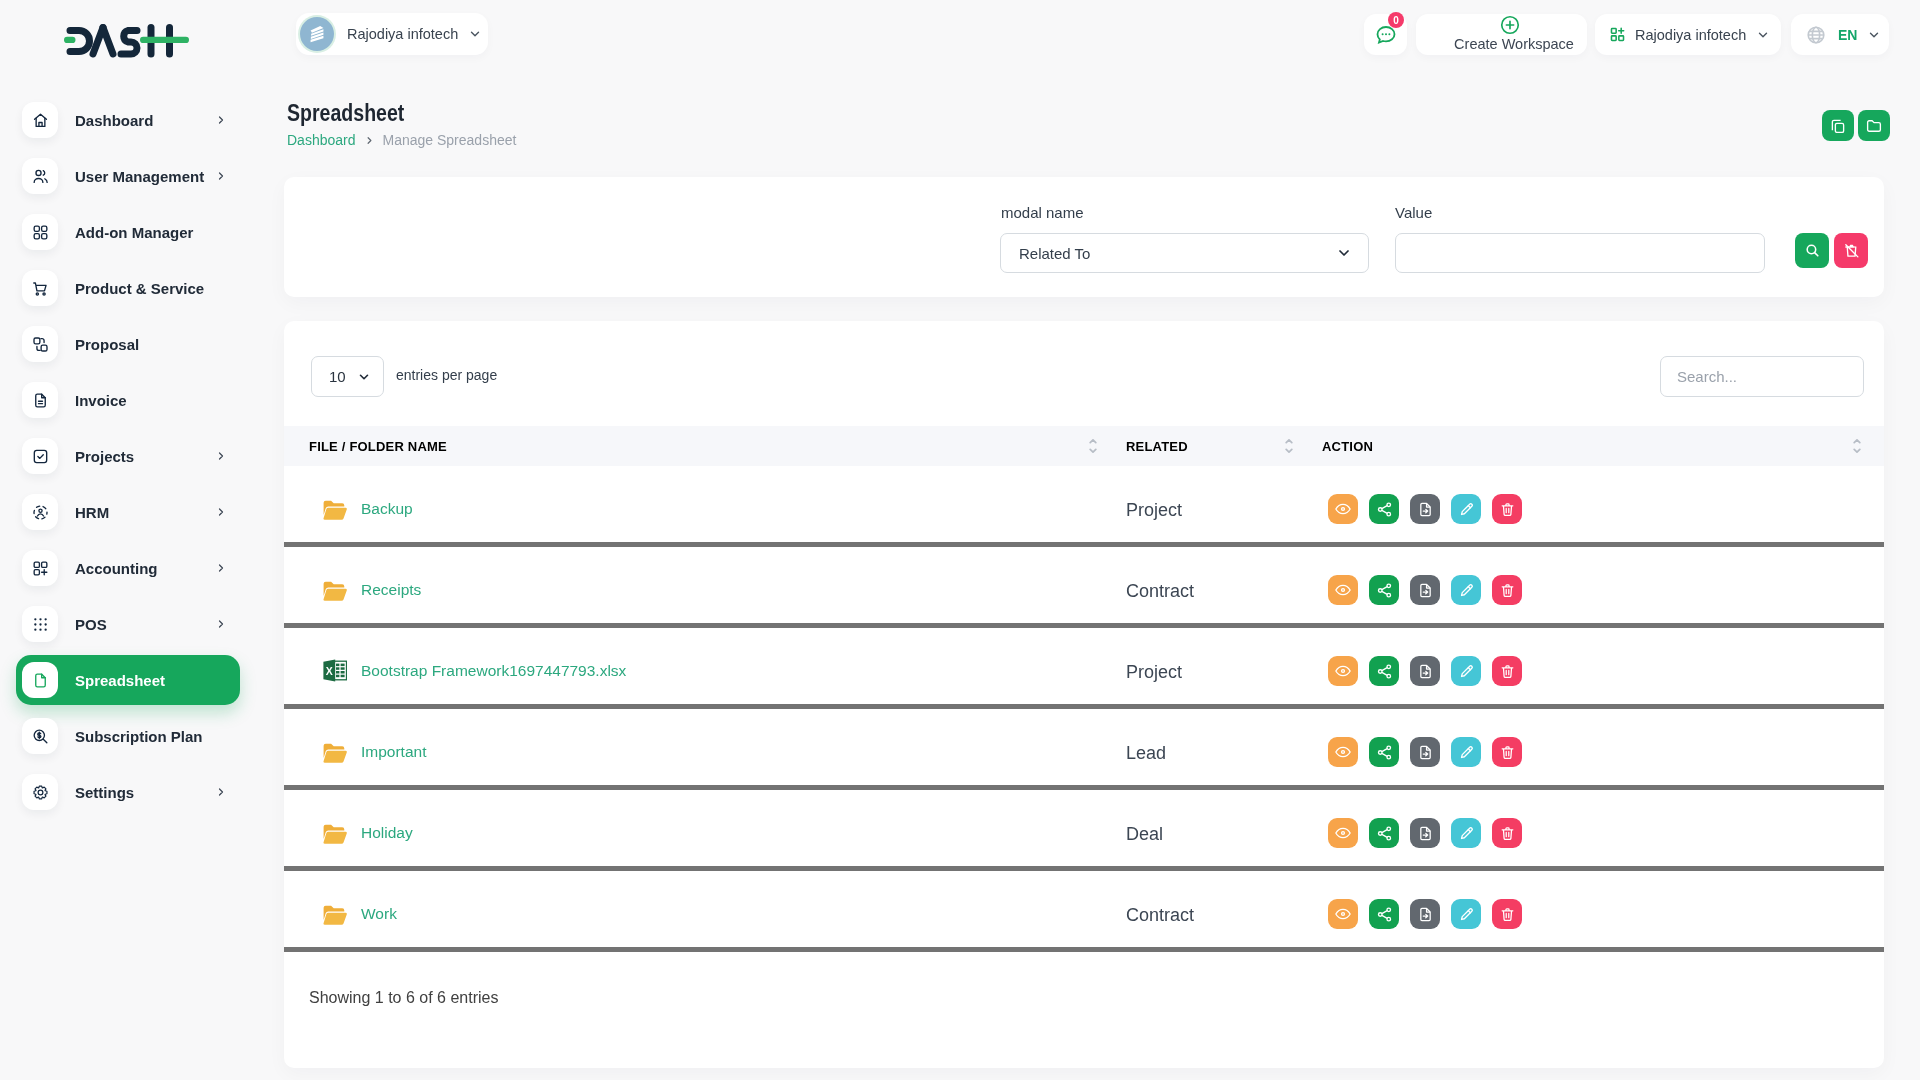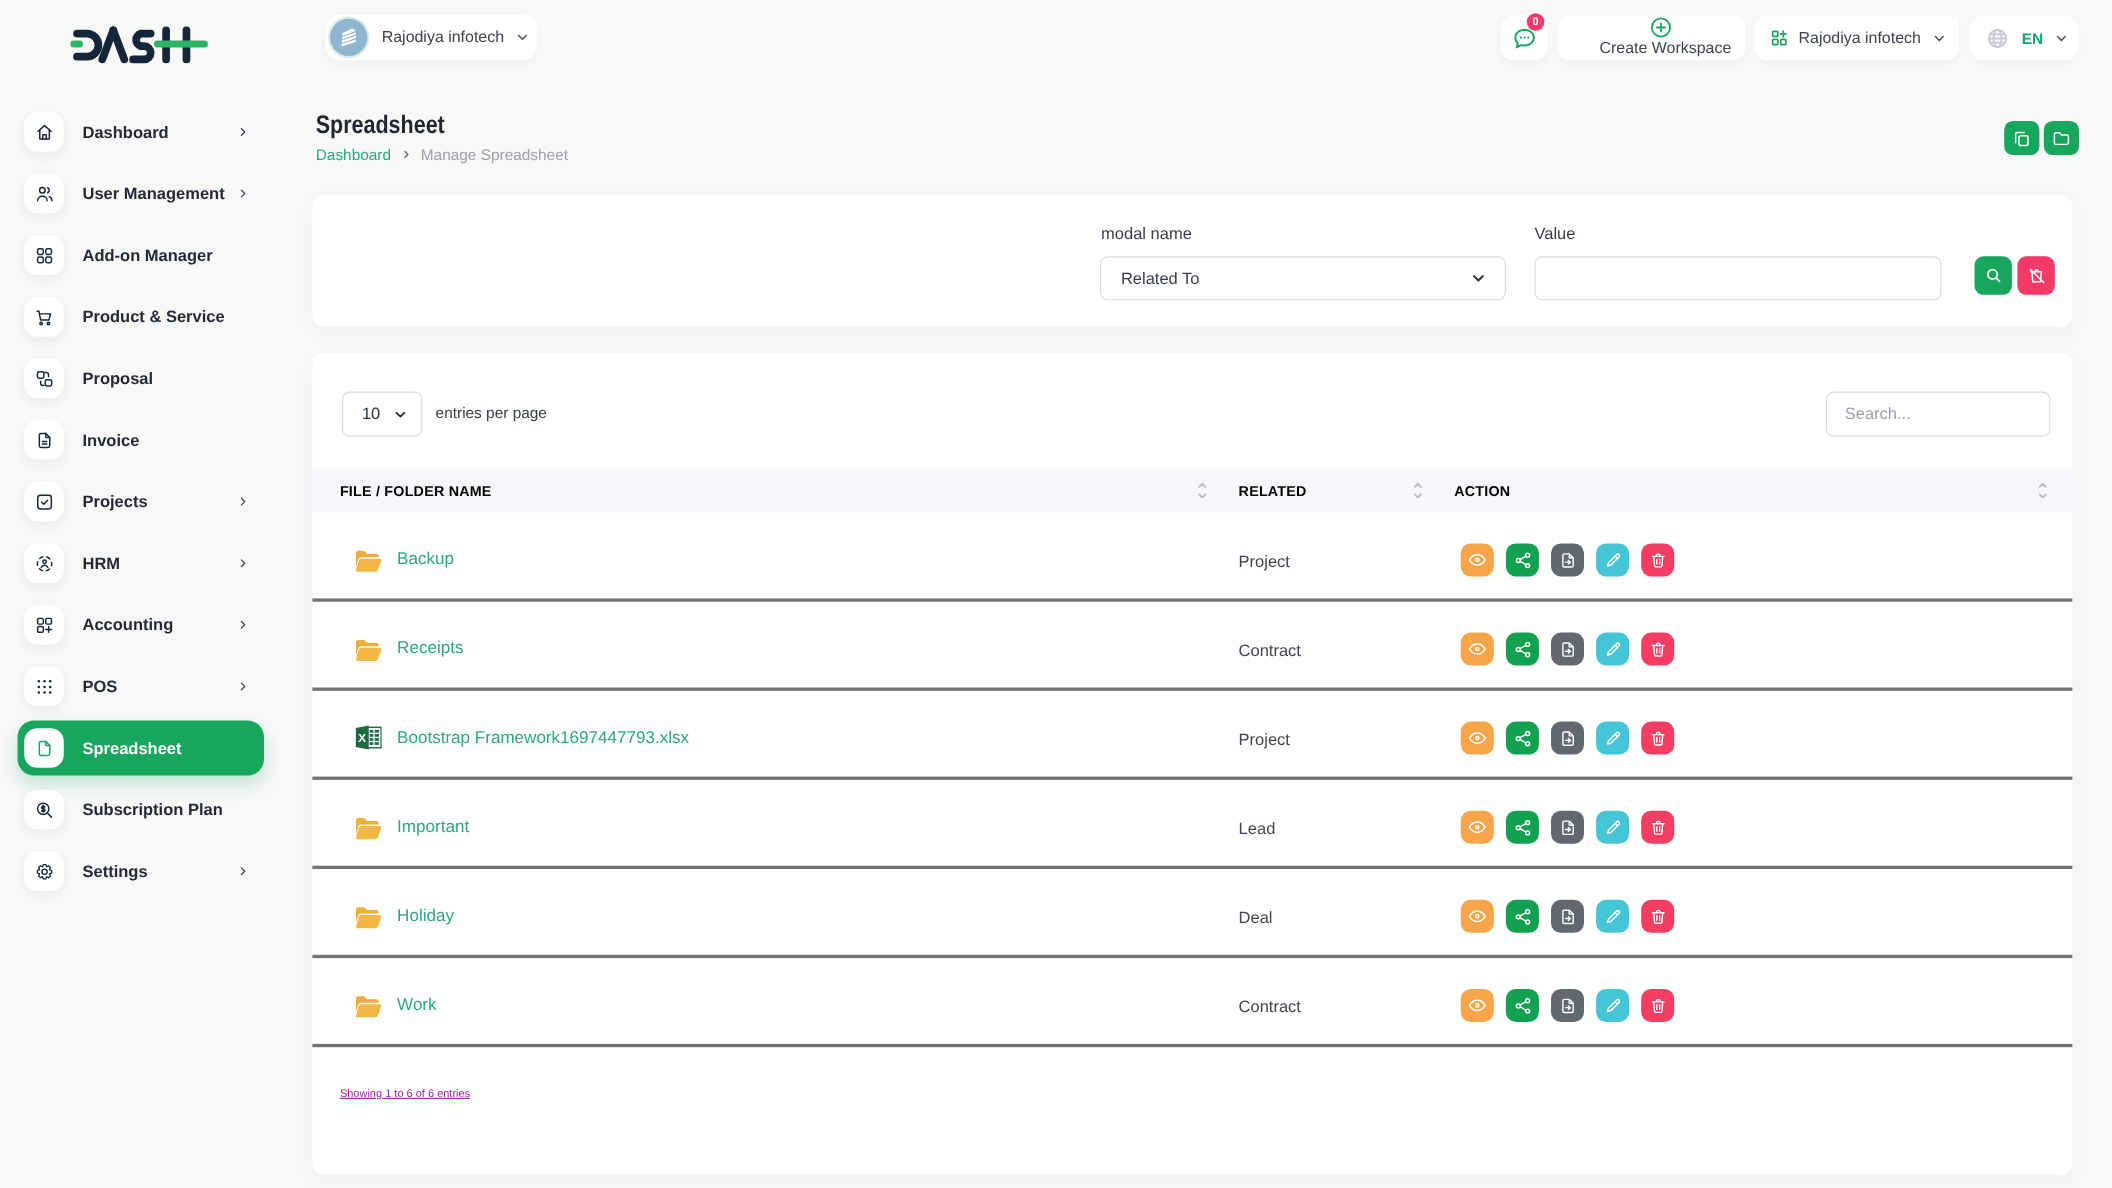--- a/index.html
+++ b/index.html
@@ -62,32 +62,32 @@
 
 
 .len-select { position:absolute; left:27px; top:35px; width:73px; height:41px; border:1px solid #d6dbe0; border-radius:7px;
   display:flex; align-items:center; padding-left:17px; font-size:15px; color:#2a3440; }
 .len-label { position:absolute; left:112px; top:46px; font-size:14px; color:#333e4b; }
 .search-input { position:absolute; left:1376px; top:35px; width:204px; height:41px; border:1px solid #d6dbe0; border-radius:7px;
   padding-left:16px; font-size:15px; color:#9aa1ab; display:flex; align-items:center; }
 .thead { position:absolute; left:0; top:105px; width:1600px; height:40px; background:#f6f7fa; }
 .th { position:absolute; top:0; height:40px; display:flex; align-items:center; font-size:13px; font-weight:700; color:#000000; letter-spacing:0.2px; }
 .sort { position:absolute; top:8px; width:8px; height:24px; color:#b7bdc6; }
-.trow { position:absolute; left:0; width:1600px; height:81px; border-bottom:3px solid #737373; }
+.trow { position:absolute; left:0; width:1600px; height:81px; border-bottom:5px solid #737373; }
 .fname { position:absolute; left:77px; top:3px; height:80px; display:flex; align-items:center; font-size:15.5px; color:#2ca87f; }
 .ficon { position:absolute; left:39px; top:29px; }
-.rel { position:absolute; left:842px; top:4px; height:80px; display:flex; align-items:center; font-size:15px; color:#3c4653; }
+.rel { position:absolute; left:842px; top:4px; height:80px; display:flex; align-items:center; font-size:18px; color:#3c4653; }
 .actions { position:absolute; left:1044px; top:28px; display:flex; gap:11px; }
 .abtn { width:30px; height:30px; border-radius:9px; display:flex; align-items:center; justify-content:center; color:#fff; }
 .a-view { background:#f7a44a; }
 .a-share { background:#12a150; }
 .a-file { background:#62686f; }
 .a-edit { background:#45c6d6; }
 .a-del { background:#f43d63; }
-.showing { position:absolute; left:25px; top:668px; font-size:10px; color:#a21caf;text-decoration:underline; }
+.showing { position:absolute; left:25px; top:668px; font-size:16px; color:#404040; }
 </style>
 </head>
 <body>
 
 <svg class="logo" width="130" height="48" viewBox="0 0 130 48">
   <g fill="none" stroke="#14273a" stroke-width="7" stroke-linecap="round">
     <path d="M8,14.5 H17 A10.5,10.5 0 0 1 17,35.5 H8"></path>
     <path d="M31,38 L41,11.5"></path>
     <path d="M41,11.5 L51,38"></path>
     <path d="M75,14.5 H66 A6,6 0 0 0 66,26 H69 A6,6 0 0 1 69,38 H59"></path>

